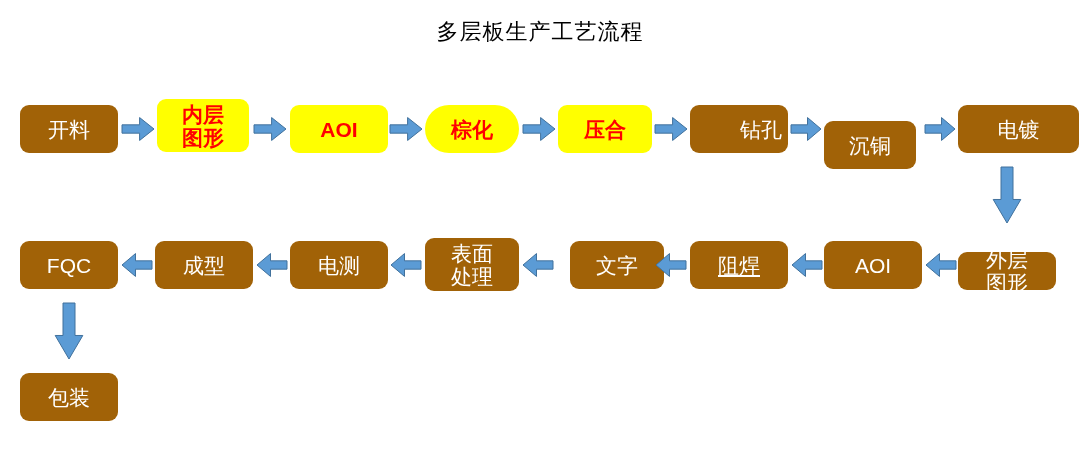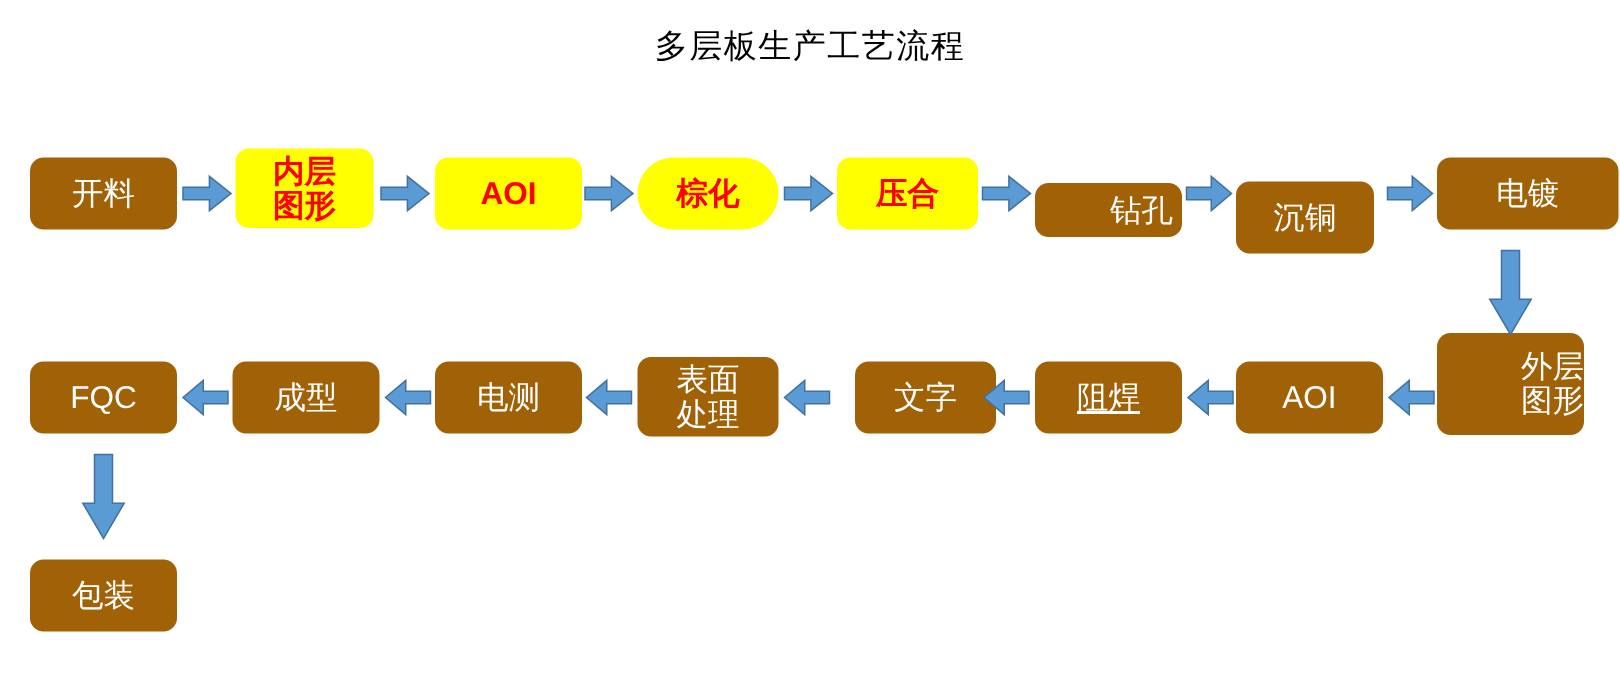--- a/index.html
+++ b/index.html
@@ -82,32 +82,32 @@
 
   <div class="title">多层板生产工艺流程</div>
 
   <div id="nodes-layer">
       <div class="node blue" style="left: 20px; top: 105px; width: 98px; height: 48px;"><span class="label">开料</span></div>
       <div class="node yellow" style="left: 157px; top: 99px; width: 92px; height: 53px;"><span class="label">内层
 图形</span></div>
       <div class="node yellow" style="left: 290px; top: 105px; width: 98px; height: 48px;"><span class="label">AOI</span></div>
       <div class="node yellow" style="left: 425px; top: 105px; width: 94px; height: 48px; border-radius: 24px;"><span class="label">棕化</span></div>
       <div class="node yellow" style="left: 558px; top: 105px; width: 94px; height: 48px;"><span class="label">压合</span></div>
-      <div class="node blue" style="left: 690px; top: 122px; width: 98px; height: 36px; padding-left: 44px;"><span class="label">钻孔</span></div>
+      <div class="node blue" style="left: 690px; top: 105px; width: 98px; height: 48px; padding-left: 44px;"><span class="label">钻孔</span></div>
       <div class="node blue" style="left: 824px; top: 121px; width: 92px; height: 48px;"><span class="label">沉铜</span></div>
       <div class="node blue" style="left: 958px; top: 105px; width: 121px; height: 48px;"><span class="label">电镀</span></div>
       <div class="node blue" style="left: 20px; top: 241px; width: 98px; height: 48px;"><span class="label">FQC</span></div>
       <div class="node blue" style="left: 155px; top: 241px; width: 98px; height: 48px;"><span class="label">成型</span></div>
       <div class="node blue" style="left: 290px; top: 241px; width: 98px; height: 48px;"><span class="label">电测</span></div>
       <div class="node blue" style="left: 425px; top: 238px; width: 94px; height: 53px;"><span class="label">表面
 处理</span></div>
       <div class="node blue" style="left: 558px; top: 241px; width: 94px; height: 48px; margin-left: 12px;"><span class="label">文字</span></div>
       <div class="node blue" style="left: 690px; top: 241px; width: 98px; height: 48px; text-decoration: underline;"><span class="label">阻焊</span></div>
       <div class="node blue" style="left: 824px; top: 241px; width: 98px; height: 48px;"><span class="label">AOI</span></div>
-      <div class="node blue" style="left: 958px; top: 222px; width: 98px; height: 68px; justify-content: flex-end;"><span class="label">外层
+      <div class="node blue" style="left: 958px; top: 252px; width: 98px; height: 38px;"><span class="label">外层
 图形</span></div>
       <div class="node blue" style="left: 20px; top: 373px; width: 98px; height: 48px;"><span class="label">包装</span></div>
     </div>
   <div id="arrows-layer">
       <div class="arrow" style="left: 122px; top: 116px; width: 32px; height: 26px;">
         <svg width="32" height="26" viewBox="0 0 32 26">
           <polygon points="0.00,8.84 17.60,8.84 17.60,1.56 32.00,13.00 17.60,24.44 17.60,17.16 0.00,17.16" fill="#5B9BD5" stroke="#41719C" stroke-width="1" stroke-linejoin="miter"></polygon>
         </svg>
       </div>
       <div class="arrow" style="left: 254px; top: 116px; width: 32px; height: 26px;">

